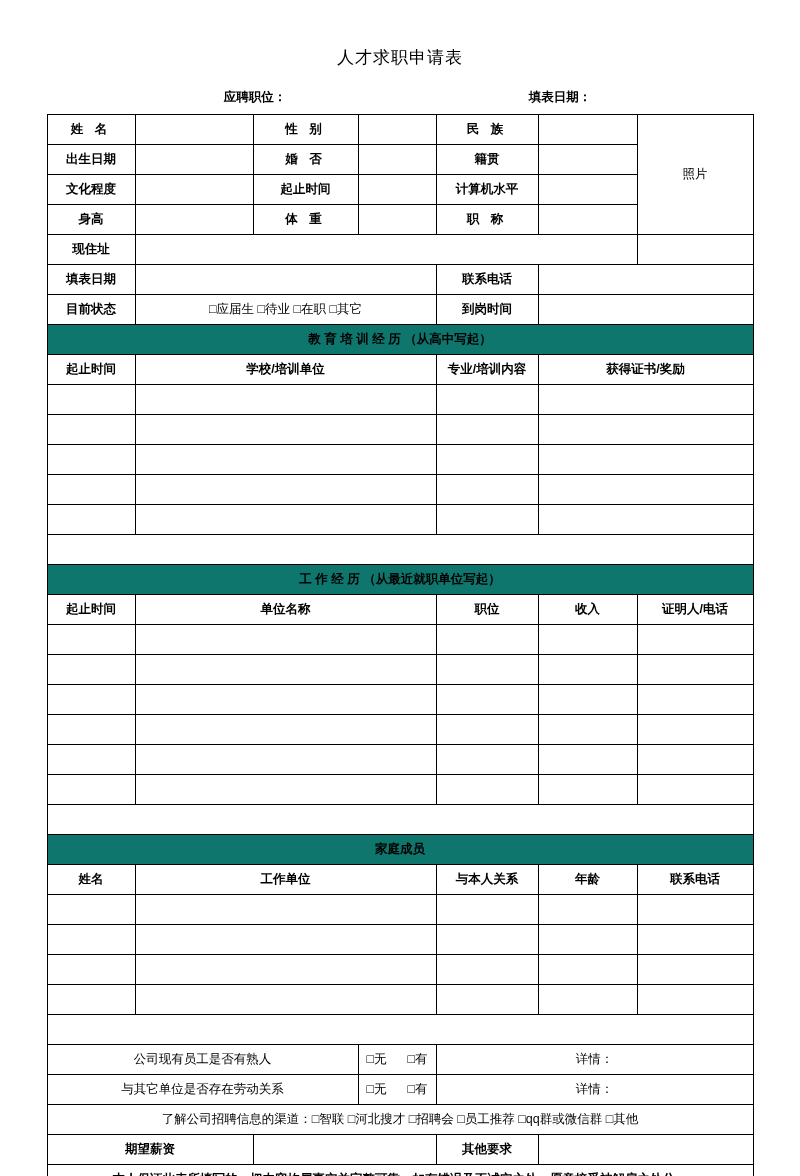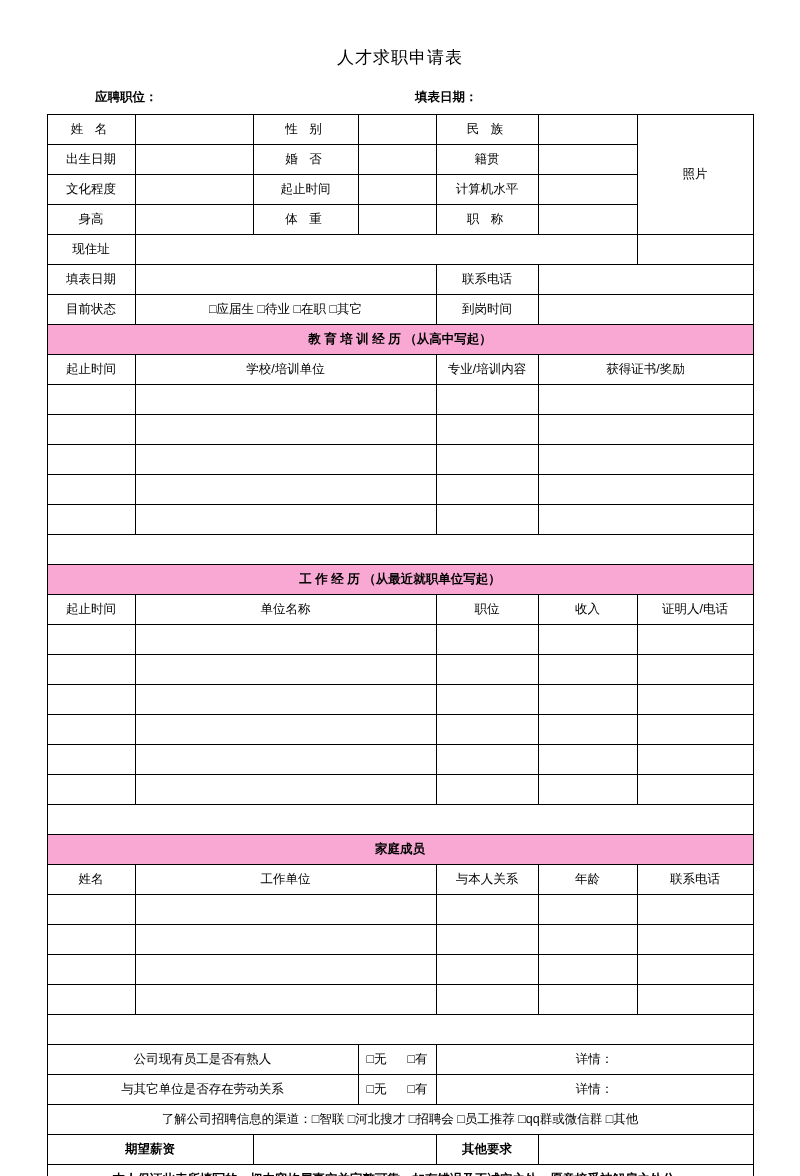--- a/index.html
+++ b/index.html
@@ -28,43 +28,44 @@
     margin-top: 46px;
     letter-spacing: 1px;
   }
   .head-row {
     display: flex;
     margin-top: 20px;
     padding-left: 95px;
     padding-right: 95px;
     font-size: 12.5px;
     font-weight: bold;
+    text-align: center;
   }
   .head-left { width: 320px; }
   .head-right { flex: 1; }
 
   table.form {
     border-collapse: collapse;
     table-layout: fixed;
     margin: 8px auto 0 auto;
     width: 706px;
   }
   table.form td {
     border: 1px solid #000000;
     height: 29px;
     font-size: 12.5px;
     text-align: center;
     vertical-align: middle;
     padding: 0 2px;
     overflow: hidden;
     white-space: nowrap;
   }
-  td.label { font-weight: normal; }
+  td.label { font-weight: bold; }
   td.section {
-    background: #f9a8d4;
+    background: #0f766e;
     font-weight: bold;
     font-size: 13px;
   }
   td.blank { }
   td.left { text-align: left; padding-left: 8px; }
   td.bold { font-weight: bold; }
   td.photo { font-size: 13px; }
   .spacer-row td {
     border: none;
     height: 9px;

